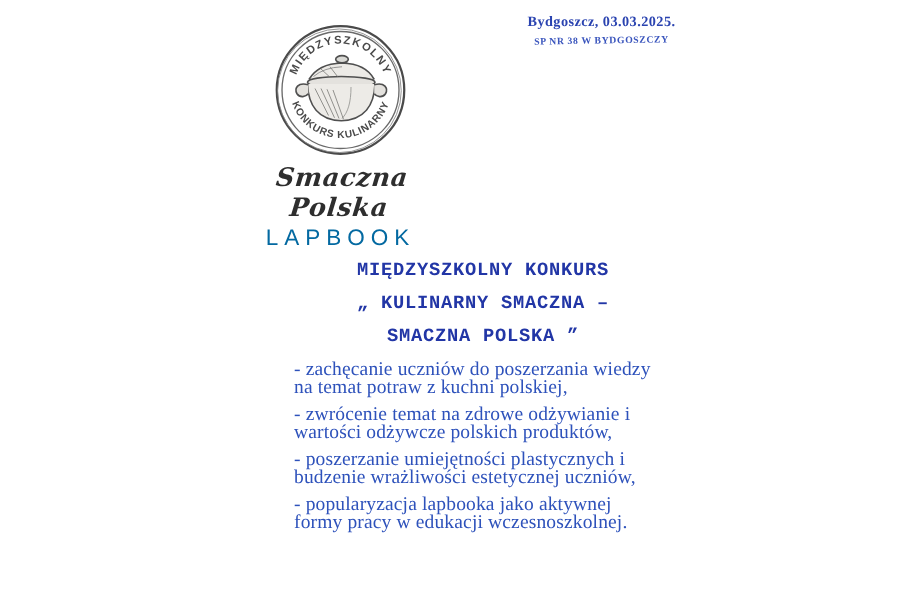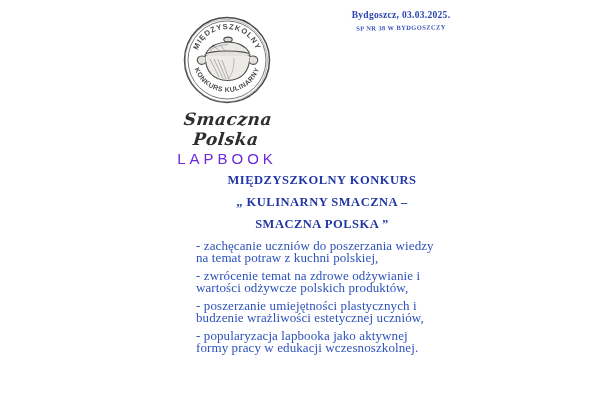--- a/index.html
+++ b/index.html
@@ -12,39 +12,40 @@
 
   
   .logo{position:absolute;left:162px;top:10px;width:130px;text-align:center;}
   .logo svg{display:block;margin:0 auto;}
   .logo-script{
     font-family:"DejaVu Serif", serif;font-style:italic;font-weight:bold;
     font-size:17px;color:#2e2e2e;margin-top:3px;letter-spacing:0.5px;
     transform:skewX(-6deg);
   }
   .logo-wordmark{
-    font-family:"Liberation Sans", sans-serif;font-size:15px;color:#6d28d9;
+    font-family:"Liberation Sans", sans-serif;font-size:15px;color:#0369a1;
     letter-spacing:4px;margin-top:1px;font-weight:500;
   }
 
   
   .header-right{position:absolute;left:336px;top:10px;width:130px;text-align:center;}
   .date-line{
     font-size:9.5px;font-weight:bold;color:#2a43b0;letter-spacing:0.3px;
   }
   .school-line{
     font-size:6.5px;font-weight:bold;color:#3a55bd;margin-top:4px;
     letter-spacing:0.4px;transform:rotate(-1deg);
   }
 
   
   .title{
     position:absolute;left:203px;top:169px;width:238px;text-align:center;
     color:#2236a6;font-weight:bold;font-size:12.5px;line-height:22px;
     letter-spacing:0.5px;
+    font-family:Liberation Mono, monospace;
   }
 
   
   .goals{position:absolute;left:196px;top:240px;width:240px;color:#2e52bb;}
   .goals-heading{
     font-size:10.5px;font-weight:bold;color:#2743ae;margin:0 0 7px 0;
     letter-spacing:0.3px;
   }
   .goal-item{
     font-size:13px;line-height:12px;margin:0 0 6px 0;letter-spacing:0.1px;

